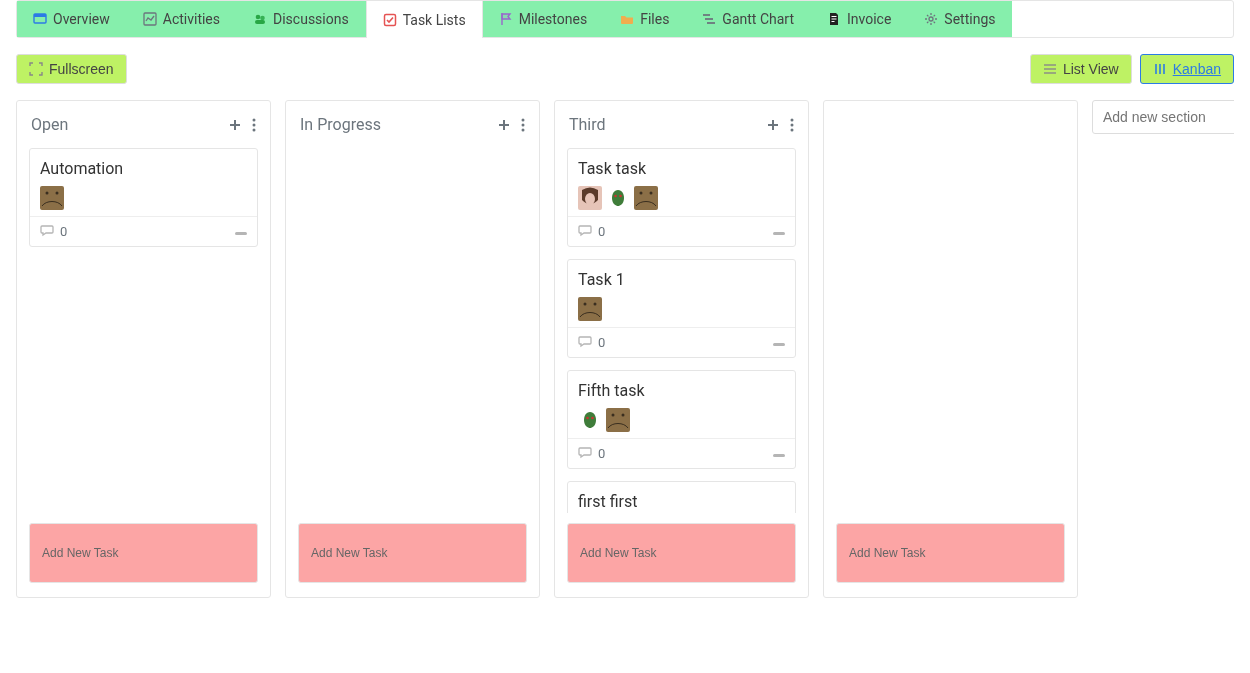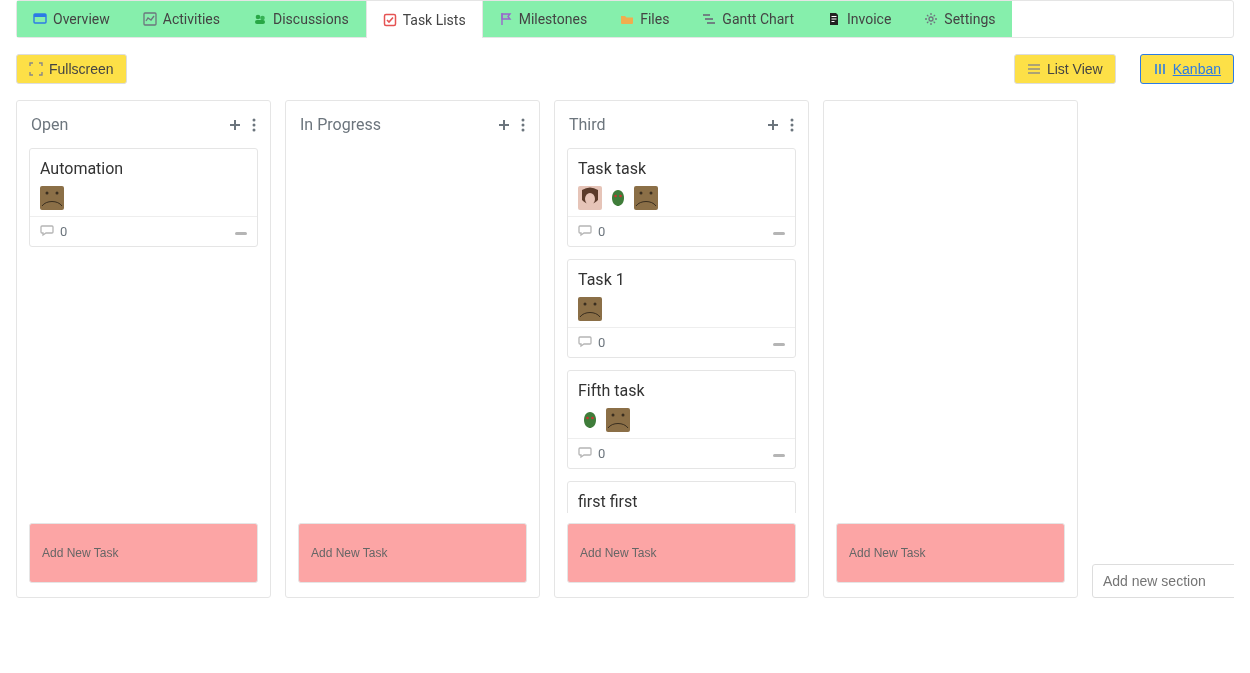--- a/index.html
+++ b/index.html
@@ -54,40 +54,40 @@
     display: flex;
     justify-content: space-between;
     align-items: center;
     margin-top: 16px;
   }
   .btn {
     display: inline-flex;
     align-items: center;
     gap: 6px;
     border: 1px solid #ddd;
-    background: #fde047;
+    background: #bef264;
     padding: 6px 12px;
     border-radius: 3px;
     cursor: pointer;
     font-size: 14px;
     color: #444;
   }
   .btn .icon { width:14px; height:14px; }
-  .btn-group { display:flex; gap:24px; }
+  .btn-group { display:flex; gap:8px; }
   .btn.primary {
     color: #2c7be5;
     border-color: #2c7be5;
     text-decoration: underline;
   }
 
   
   .board {
     display: flex;
     gap: 14px;
-    align-items: flex-end;
+    align-items: flex-start;
     margin-top: 16px;
     overflow-x: auto;
   }
   .column {
     flex: 0 0 255px;
     border: 1px solid #e5e5e5;
     border-radius: 3px;
     background: #fff;
     display: flex;
     flex-direction: column;

